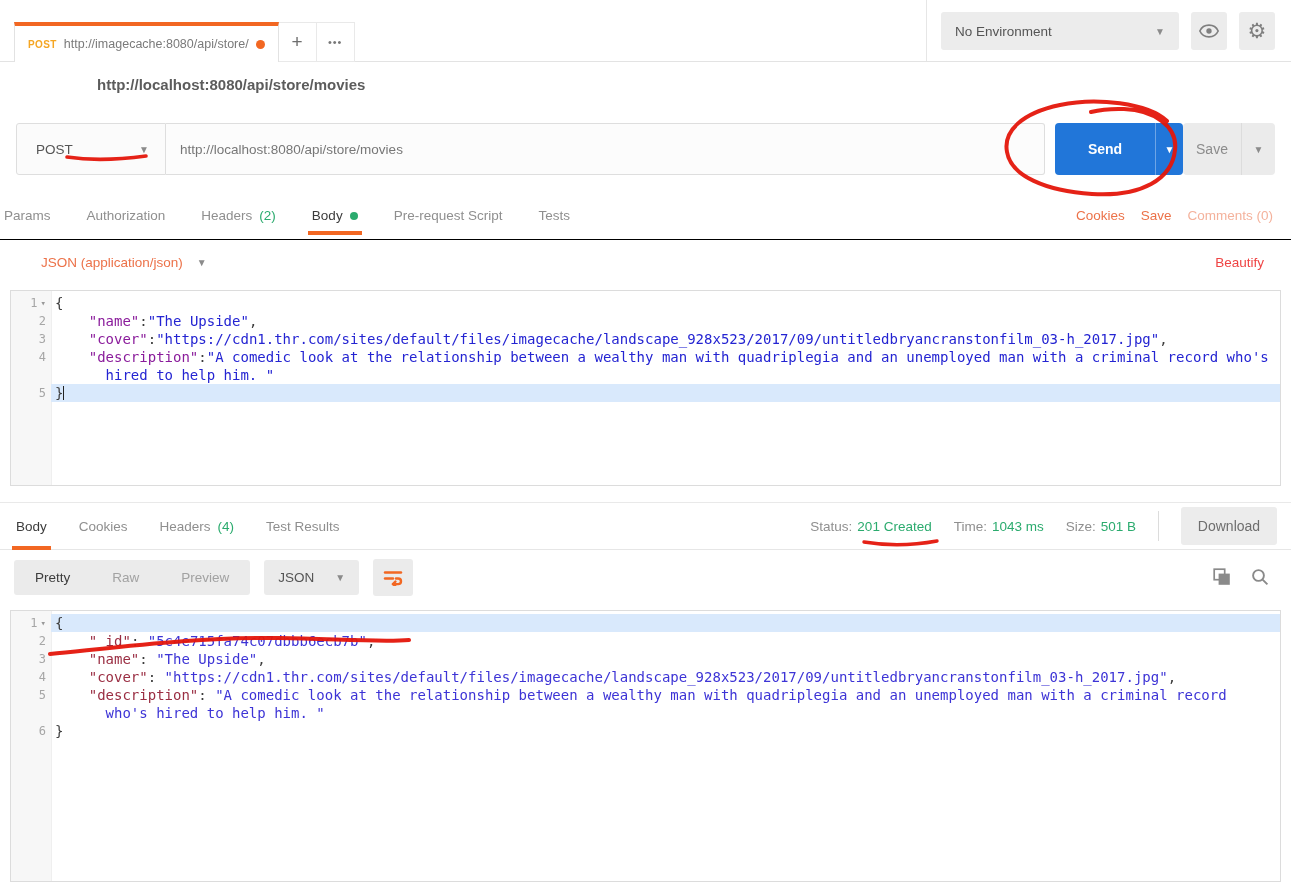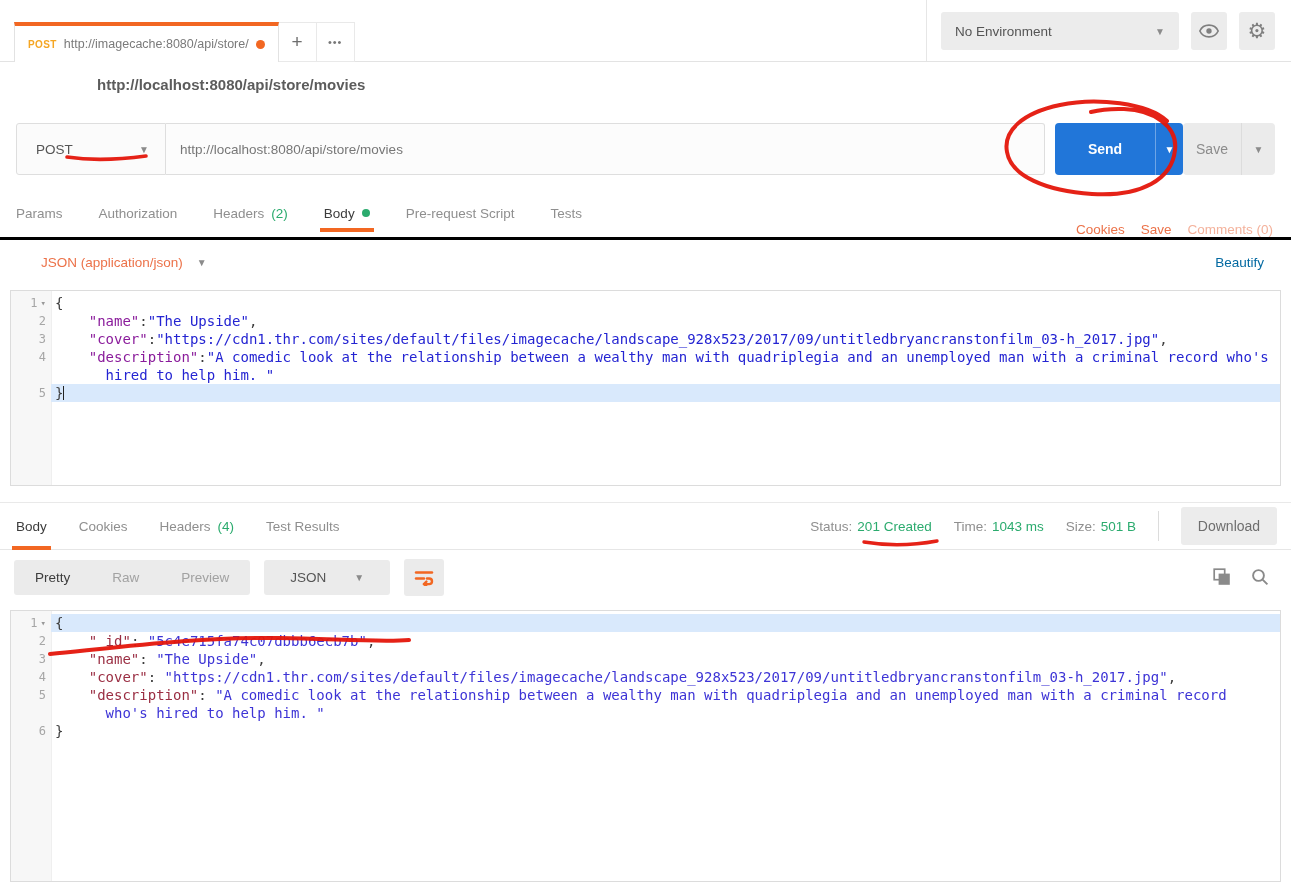--- a/index.html
+++ b/index.html
@@ -64,42 +64,42 @@
     border-radius:0 4px 4px 0; color:#fff; font-size:10px; cursor:pointer; }
   .save-group { display:flex; }
   .btn-save {
     width:58px; height:52px; background:#ebebeb; color:#8c8c8c; font-size:14px;
     border:none; border-radius:4px 0 0 4px; cursor:pointer; font-family:inherit;
   }
   .btn-save-caret { width:34px; height:52px; background:#ebebeb; border:none; border-left:1px solid #dcdcdc;
     border-radius:0 4px 4px 0; color:#8b8b8b; font-size:10px; cursor:pointer; }
 
   
-  .reqtabs { position:relative; height:48px; display:flex; align-items:flex-end; gap:36px;
-    padding:0 16px; border-bottom:3px solid #000000; }
+  .reqtabs { position:relative; height:48px; display:flex; align-items:center; gap:36px;
+    padding:0 4px; border-bottom:1px solid #000000; }
   .rtab { position:relative; height:48px; display:flex; align-items:center; gap:7px;
     font-size:13.5px; color:#8f8f8f; cursor:pointer; }
   .rtab .cnt { color:#2bab6e; }
   .rtab.active { color:#3c3c3c; }
   .rtab.active::after { content:''; position:absolute; left:-4px; right:-4px; bottom:5px; height:4px; background:#f26722; }
   .gdot { width:8px; height:8px; border-radius:50%; background:#2bab6e; }
   .req-links { position:absolute; right:18px; display:flex; gap:16px; font-size:13.5px; }
   .olink { color:#ec7249; cursor:pointer; }
   .olink.muted { color:#f4b29c; }
 
   
   .modesrow { position:relative; height:44px; display:flex; align-items:center; gap:27px; padding:0 27px; }
   .rmode { display:flex; align-items:center; gap:8px; font-size:13.5px; color:#6f6f6f; cursor:pointer; }
   .radio { width:14px; height:14px; border-radius:50%; background:#d9d9d9; border:1px solid #c2c2c2; position:relative; }
   .rmode.sel .radio { background:#fff; }
   .rmode.sel .radio::after { content:''; position:absolute; left:2.5px; top:2.5px; width:7px; height:7px;
     border-radius:50%; background:#f26722; }
   .ctype { display:flex; align-items:center; gap:14px; margin-left:14px; color:#ec7249; font-size:13.5px; cursor:pointer; }
   .ctype .caret { color:#b06; color:#c96; }
-  .beautify { position:absolute; right:27px; color:#0369a1; font-size:13.5px; cursor:pointer; }
+  .beautify { position:absolute; right:27px; color:#ef4444; font-size:13.5px; cursor:pointer; }
 
   
   .editor { position:relative; margin:6px 10px 0; border:1px solid #dcdcdc; background:#fff;
     overflow:hidden; padding-top:3px; }
   .editor::before { content:''; position:absolute; left:0; top:0; bottom:0; width:40px;
     background:#f7f7f7; border-right:1px solid #efefef; }
   #req-editor { height:196px; }
   #resp-editor { height:272px; }
   .cl { position:relative; display:flex; min-height:18px; line-height:18px;
     font-family:"DejaVu Sans Mono", monospace; font-size:14px; }
@@ -124,22 +124,22 @@
   .stat b { color:#2bab6e; font-weight:normal; }
   .vsep { width:1px; height:30px; background:#dcdcdc; }
   .btn-download { width:96px; height:38px; background:#ececec; border:none; border-radius:3px;
     color:#6e6e6e; font-size:14px; cursor:pointer; font-family:inherit; }
 
   
   .respviews { height:54px; display:flex; align-items:center; padding:0 14px; gap:14px; }
   .segmented { display:flex; background:#ebebeb; border-radius:3px; }
   .seg { padding:10px 21px; font-size:13.5px; color:#a2a2a2; cursor:pointer; }
   .seg.active { color:#3d3d3d; }
-  .fmt-select { display:flex; align-items:center; gap:28px; background:#ebebeb; border-radius:3px;
-    padding:10px 26px; font-size:13.5px; color:#555; cursor:pointer; }
+  .fmt-select { display:flex; align-items:center; gap:21px; background:#ebebeb; border-radius:3px;
+    padding:10px 14px; font-size:13.5px; color:#555; cursor:pointer; }
   .wrap-btn { width:40px; height:37px; background:#ebebeb; border:none; border-radius:3px;
     display:flex; align-items:center; justify-content:center; cursor:pointer; }
   .view-right { margin-left:auto; display:flex; align-items:center; gap:20px; padding-right:8px; }
   .plain-icon-btn { background:none; border:none; padding:0; cursor:pointer; display:flex; }
 
   
   .annotations { position:absolute; left:0; top:0; z-index:40; pointer-events:none; }
 </style>
 </head>
 <body>

